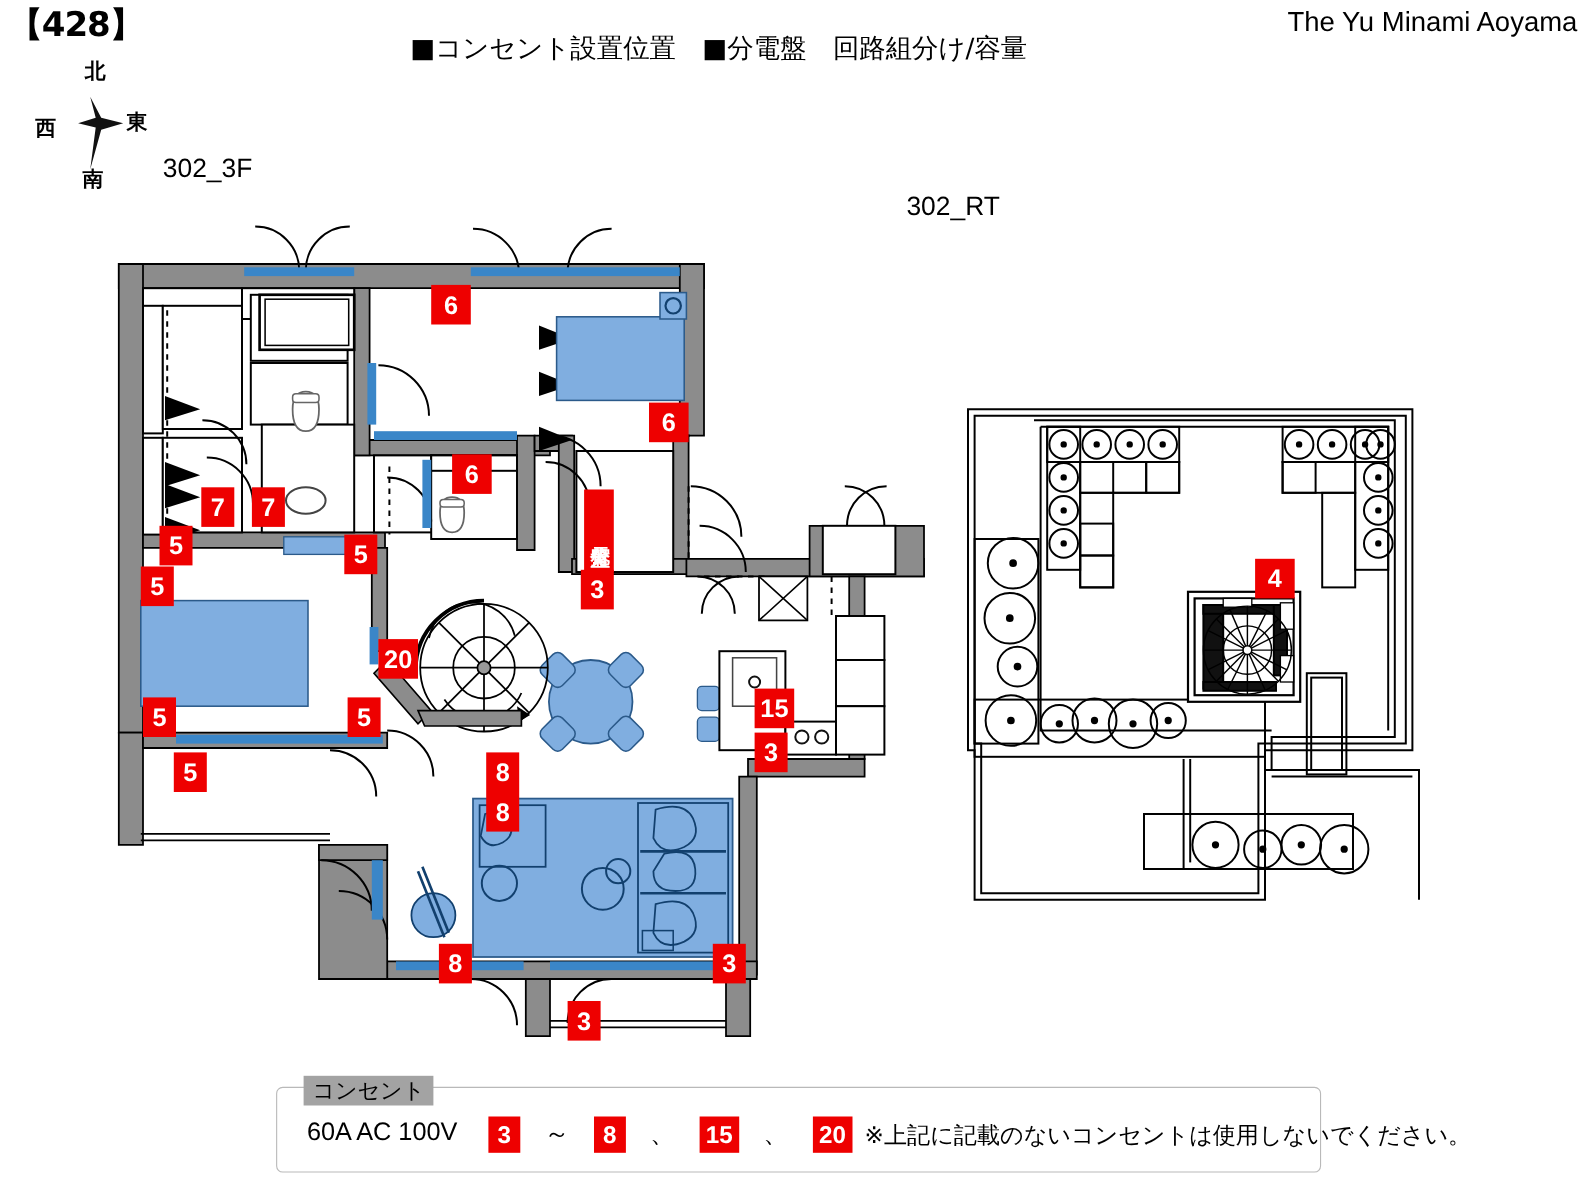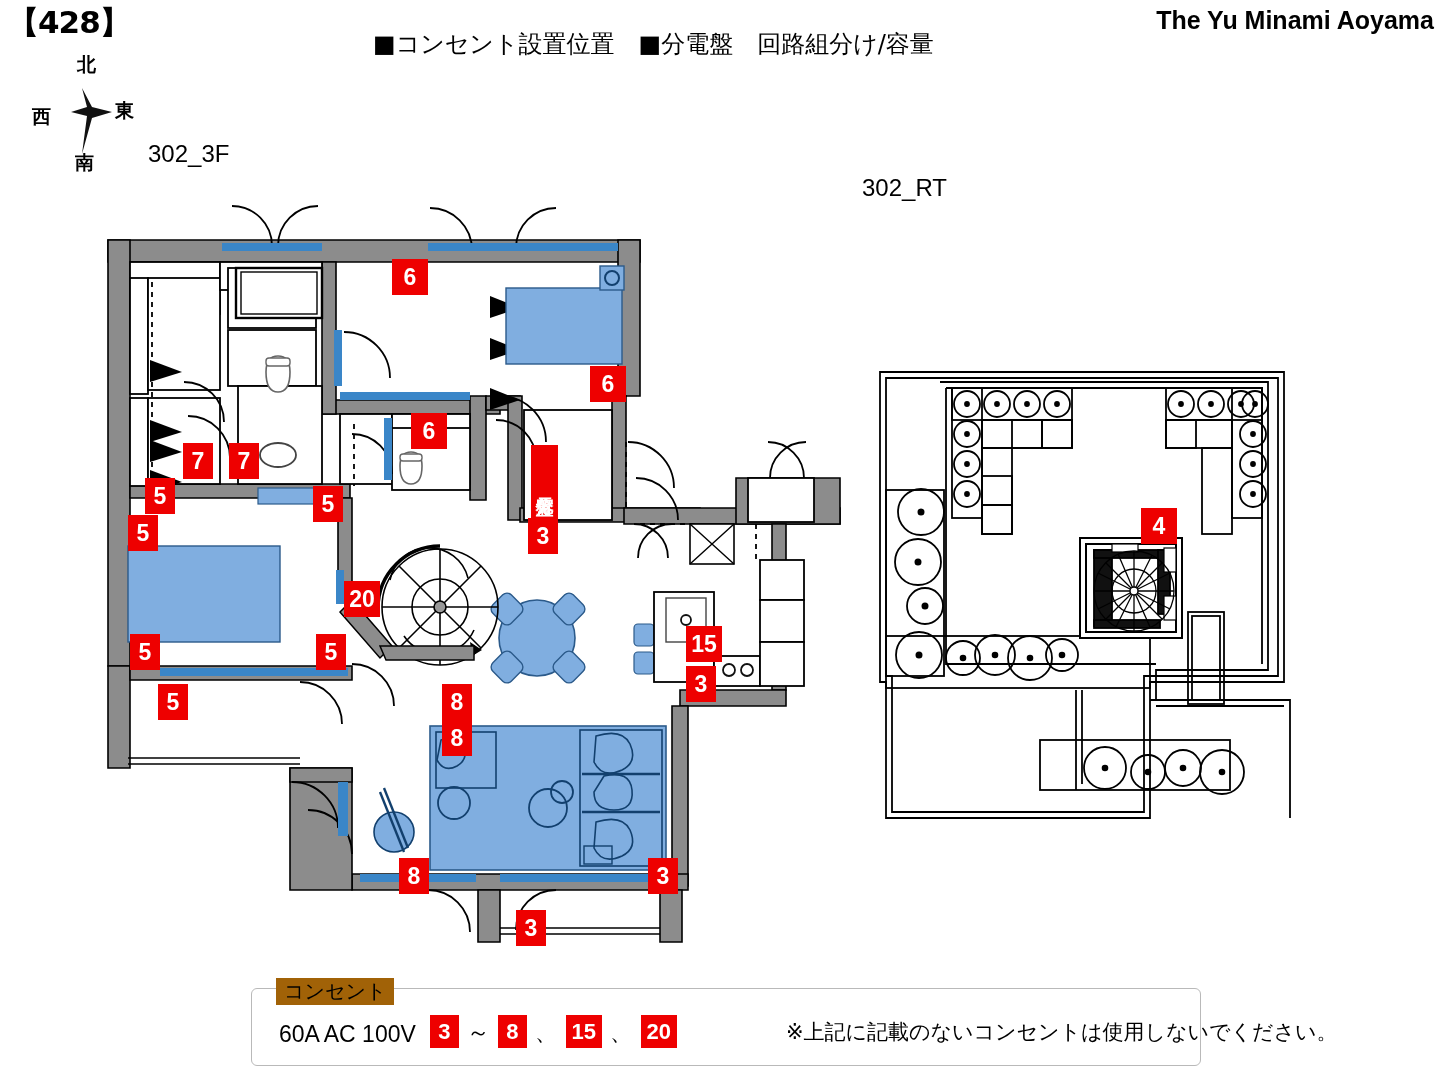--- a/index.html
+++ b/index.html
@@ -22,21 +22,21 @@
     font-family: "DejaVu Sans", sans-serif;
   }
   #header-legend {
     position: absolute; left: 373px; top: 28px;
     font-size: 24px; font-weight: 500;
     font-family: "DejaVu Sans", sans-serif;
     white-space: nowrap;
   }
   #building-name {
     position: absolute; right: 8px; top: 6px;
-    font-size: 25px; font-weight: 700;
+    font-size: 25px; font-weight: 400;
     font-family: "Liberation Sans", sans-serif;
     white-space: nowrap;
   }
 
   
   #compass { position: absolute; left: 30px; top: 50px; width: 130px; height: 130px; }
   #compass .cdir {
     position: absolute; font-size: 19px; font-weight: 700;
     font-family: "DejaVu Sans", sans-serif;
   }
@@ -44,21 +44,21 @@
   #compass .e { left: 85px; top: 48px; }
   #compass .w { left: 2px; top: 54px; }
   #compass .s { left: 45px; top: 100px; }
 
   
   .plan-label {
     position: absolute; font-size: 24px; font-weight: 400;
     font-family: "Liberation Sans", sans-serif; white-space: nowrap;
   }
   #label-3f { left: 148px; top: 140px; text-align: center; }
-  #label-rt { left: 862px; top: 174px; }
+  #label-rt { left: 824px; top: 174px; }
 
   
   #plan-canvas {
     position: absolute; left: 0; top: 0; width: 1442px; height: 1080px;
     pointer-events: none;
   }
 
   
   .marker {
     position: absolute;
@@ -83,27 +83,27 @@
 
   
   #legend-box {
     position: absolute; left: 251px; top: 988px;
     width: 950px; height: 78px;
     border: 1.5px solid #b9b9b9; border-radius: 6px;
     background: #fff;
   }
   #legend-title {
     position: absolute; left: 276px; top: 978px;
-    background:#a16207; padding: 0 8px;
+    background:#a3a3a3; padding: 0 8px;
     font-size: 20px; font-family: "DejaVu Sans", sans-serif;
     z-index: 3;
   }
   #legend-row {
     position: absolute; left: 279px; top: 1015px;
-    display: flex; align-items: flex-end; gap: 0px;
+    display: flex; align-items: flex-start; gap: 14px;
     font-size: 23px; font-family: "DejaVu Sans", sans-serif;
     white-space: nowrap;
   }
   #legend-row .volt { margin-right: 14px; font-family: "Liberation Sans", sans-serif; }
   #legend-row .chip {
     background:#ee0000; color:#fff; font-weight:700;
     font-family:"Liberation Sans", sans-serif;
     display:inline-flex; align-items:center; justify-content:center;
     line-height:1;
   }

